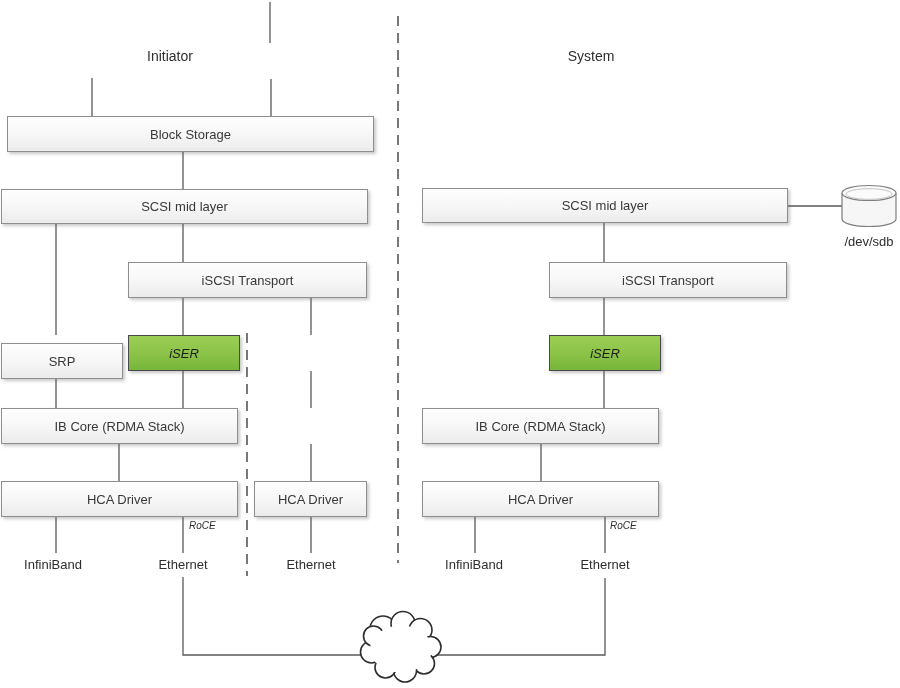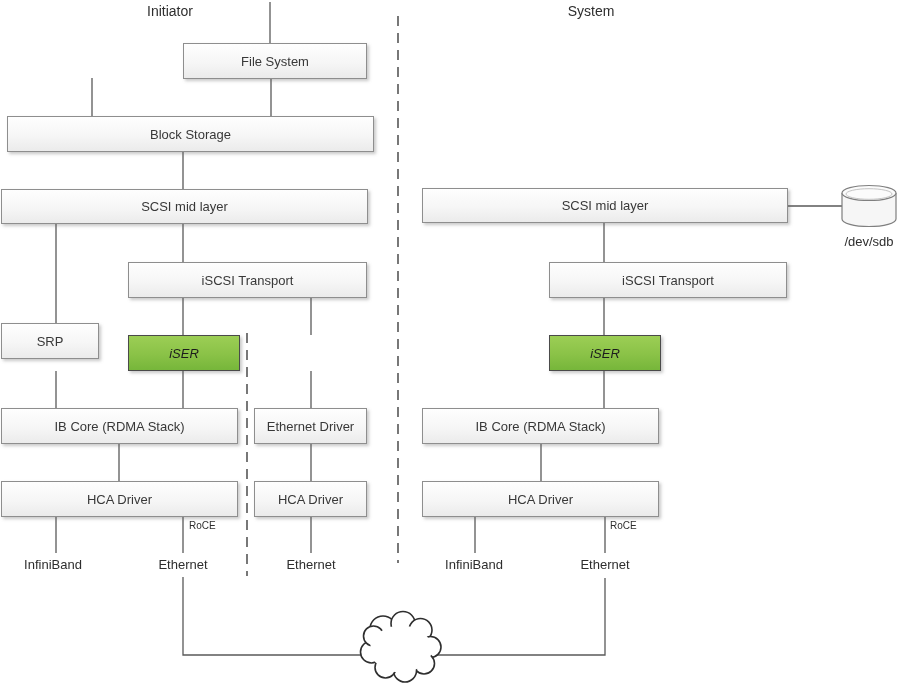--- a/index.html
+++ b/index.html
@@ -15,28 +15,28 @@
     box-shadow:2px 2px 3px rgba(100,100,100,0.35);
     display:flex;align-items:center;justify-content:center;
     font-size:13px;color:#383838;white-space:nowrap;
   }
   .node.green{
     background:linear-gradient(180deg,#9cce55 0%,#8ac247 55%,#76b63a 100%);
     border-color:#4a4a4a;color:#1c1c1c;font-style:italic;
   }
   .sec-title{
     position:absolute;width:140px;text-align:center;
-    font-size:14px;color:#2e2e2e;
+    font-size:14px;color:#2e2e2e;margin-top:45px;
   }
   .wire-label{
     position:absolute;width:110px;text-align:center;
     font-size:13px;color:#2e2e2e;
   }
   .roce{
-    position:absolute;font-size:10px;color:#2e2e2e;
+    position:absolute;font-size:10px;color:#2e2e2e;font-style:italic;
   }
   .disk-label{
     position:absolute;width:100px;text-align:center;font-size:13px;color:#2e2e2e;
   }
 </style>
 </head>
 <body>
 
 <div id="canvas">
 
@@ -94,28 +94,26 @@
       <circle cx="385.5" cy="667.5" r="10.5"></circle>
       <circle cx="371.5" cy="652" r="11"></circle>
       <circle cx="373.5" cy="636" r="10"></circle>
       <ellipse cx="401" cy="649" rx="31" ry="23.5" stroke="none"></ellipse>
     </g>
   </svg>
 
   <div class="sec-title" style="left:100px;top:3px">Initiator</div>
   <div class="sec-title" style="left:521px;top:3px">System</div>
 
-  <div class="node" style="left:183px;top:43px;width:184px;height:36px">File System</div>
   <div class="node" style="left:7px;top:116px;width:367px;height:36px">Block Storage</div>
   <div class="node" style="left:1px;top:189px;width:367px;height:35px">SCSI mid layer</div>
   <div class="node" style="left:128px;top:262px;width:239px;height:36px">iSCSI Transport</div>
-  <div class="node" style="left:1px;top:323px;width:98px;height:36px">SRP</div>
+  <div class="node" style="left:1px;top:343px;width:122px;height:36px">SRP</div>
   <div class="node green" style="left:128px;top:335px;width:112px;height:36px">iSER</div>
   <div class="node" style="left:1px;top:408px;width:237px;height:36px">IB Core (RDMA Stack)</div>
-  <div class="node" style="left:254px;top:408px;width:113px;height:36px">Ethernet Driver</div>
   <div class="node" style="left:1px;top:481px;width:237px;height:36px">HCA Driver</div>
   <div class="node" style="left:254px;top:481px;width:113px;height:36px">HCA Driver</div>
 
   <div class="node" style="left:422px;top:188px;width:366px;height:35px">SCSI mid layer</div>
   <div class="node" style="left:549px;top:262px;width:238px;height:36px">iSCSI Transport</div>
   <div class="node green" style="left:549px;top:335px;width:112px;height:36px">iSER</div>
   <div class="node" style="left:422px;top:408px;width:237px;height:36px">IB Core (RDMA Stack)</div>
   <div class="node" style="left:422px;top:481px;width:237px;height:36px">HCA Driver</div>
 
   <div class="roce" style="left:189px;top:520px">RoCE</div>

